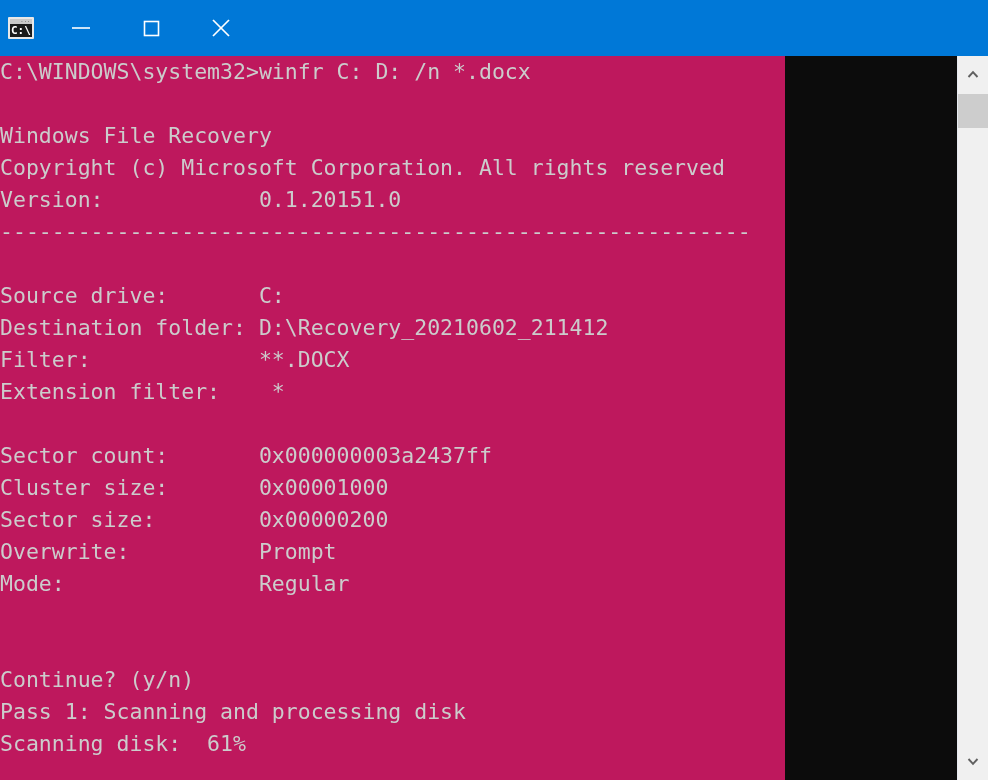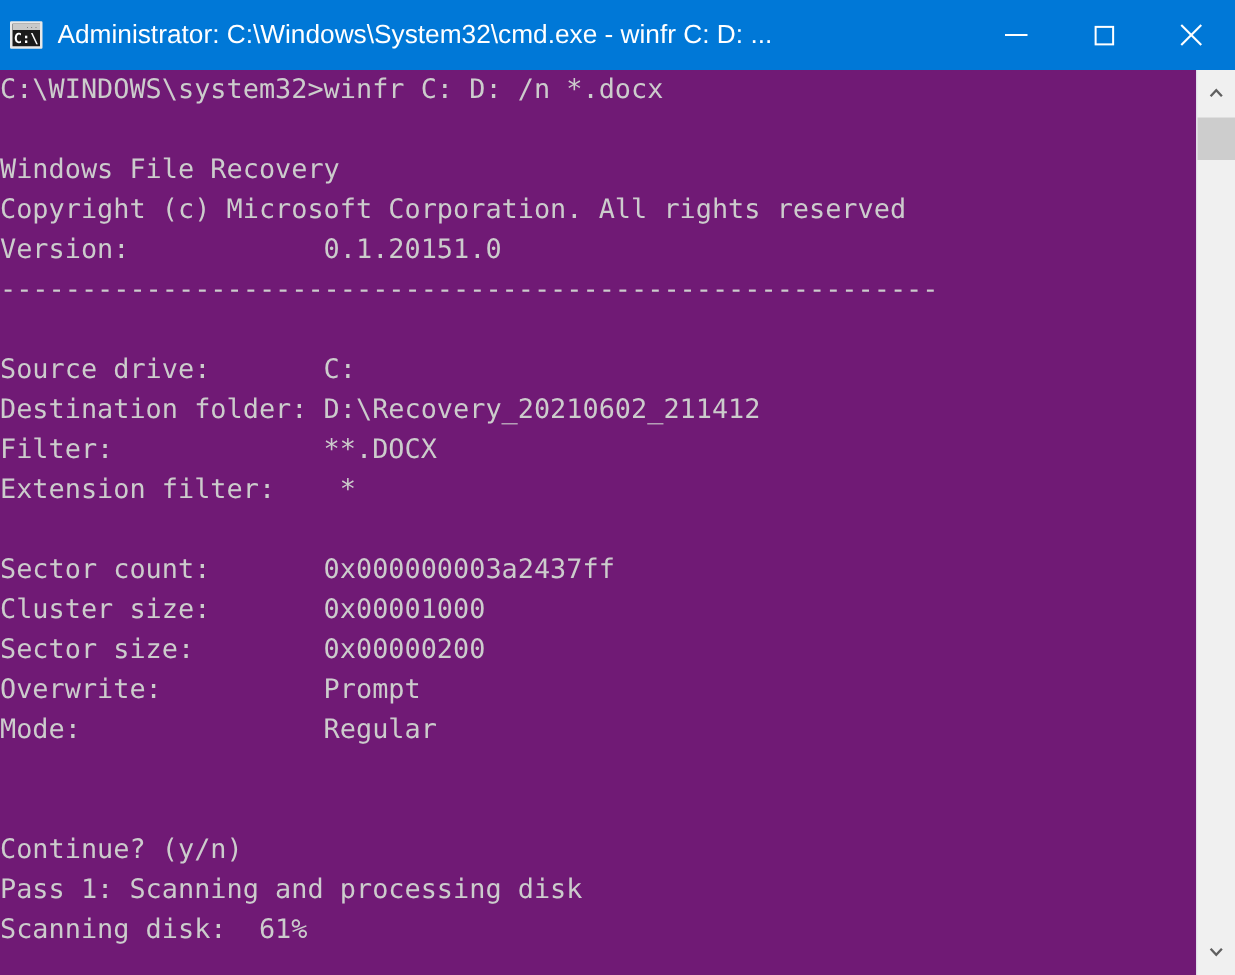--- a/index.html
+++ b/index.html
@@ -97,23 +97,23 @@
     align-items: center;
     justify-content: center;
   }
   .winbtn svg { display: block; }
 
   
   #console {
     position: absolute;
     top: 56px;
     left: 0;
-    width: 987px;
+    width: 785px;
     height: 724px;
-    background: #701a75;
+    background: #be185d;
     overflow: hidden;
   }
   #console-text {
     margin: 0;
     padding: 0;
     color: #cccccc;
     font-family: "DejaVu Sans Mono", monospace;
     font-size: 21.5px;
     line-height: 32px;
     white-space: pre;
@@ -171,21 +171,20 @@
 
   <div id="titlebar">
 
     <div id="app-icon">
       <div class="icon-titlestrip">
         <span class="icon-dots">···</span>
       </div>
       <div class="icon-prompt">C:\</div>
     </div>
 
-    <div id="title-text">Administrator: C:\Windows\System32\cmd.exe - winfr  C: D: ...</div>
 
     <div id="window-controls">
       <div class="winbtn">
         <svg width="26" height="26" viewBox="0 0 26 26" aria-hidden="true">
           <line x1="4" y1="13" x2="22" y2="13" stroke="#ffffff" stroke-width="1.6"></line>
         </svg>
       </div>
       <div class="winbtn">
         <svg width="26" height="26" viewBox="0 0 26 26" aria-hidden="true">
           <rect x="6.5" y="6.5" width="14" height="14" fill="none" stroke="#ffffff" stroke-width="1.6"></rect>

